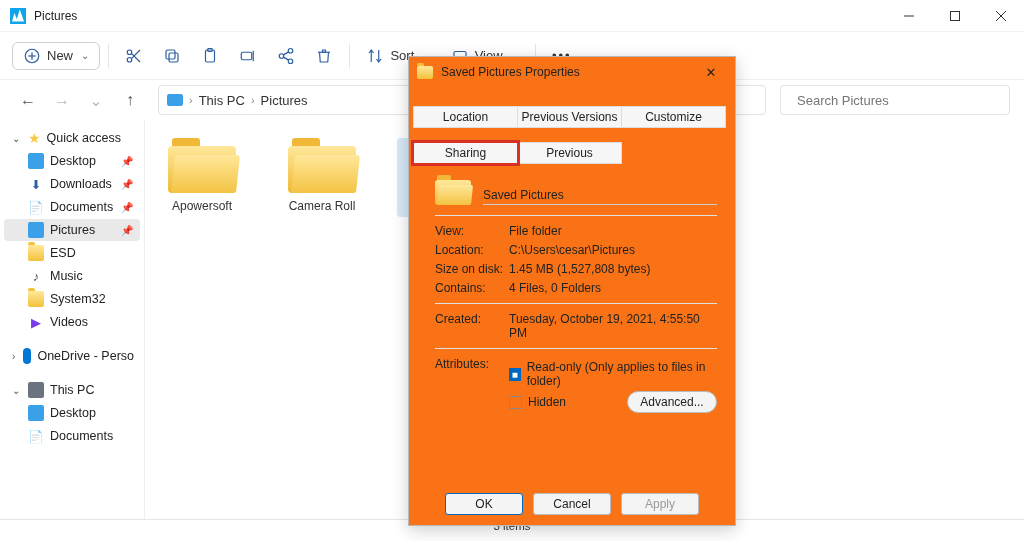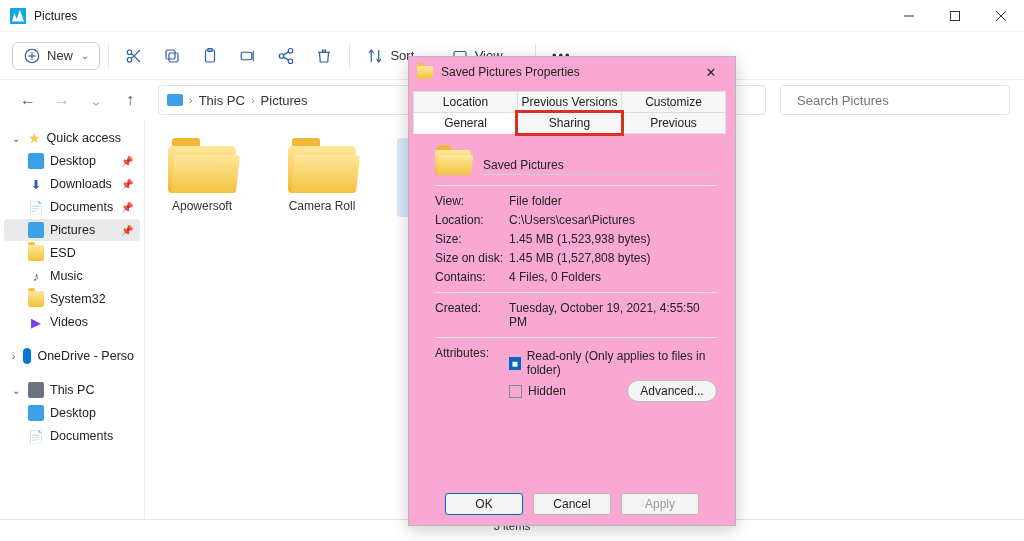--- a/index.html
+++ b/index.html
@@ -59,26 +59,26 @@
   .folder-big .tab{position:absolute;left:4px;top:0;width:28px;height:12px;background:#f0b836;border-radius:3px 3px 0 0;}
   .folder-big .front{position:absolute;left:3px;right:0;bottom:0;height:38px;background:linear-gradient(#ffe79a,#f3c342);border-radius:3px;transform:skewX(-6deg);transform-origin:bottom left;}
   .folder-item.selected {background:#d7e8f8;border-radius:4px;padding-top:2px;padding-bottom:2px;}
 
   .statusbar { height:22px; border-top:1px solid #e5e5e5; display:flex; align-items:center; font-size:11.5px; color:#333; padding:0 10px; gap:12px;flex-direction:column;}
   .statusbar .right{margin-left:auto;display:flex;gap:4px;}
   .view-toggle{width:18px;height:16px;border:1px solid #3a7bc8;display:flex;align-items:center;justify-content:center;}
   .view-toggle.on{background:#cfe4fb;}
 
   
-  .dialog { position:absolute; left:408px; top:56px; width:328px; height:470px; background:#f9a8d4; border:1px solid #b8b8b8; box-shadow:0 4px 16px rgba(0,0,0,.2); font-size:12px; color:#222; z-index:10; }
+  .dialog { position:absolute; left:408px; top:56px; width:328px; height:470px; background:#f97316; border:1px solid #b8b8b8; box-shadow:0 4px 16px rgba(0,0,0,.2); font-size:12px; color:#222; z-index:10; }
   .dlg-title{height:30px;display:flex;align-items:center;padding:0 8px;}
   .dlg-title .folder-ico{margin-right:8px;}
   .dlg-close{margin-left:auto;width:32px;height:24px;display:flex;align-items:center;justify-content:center;font-size:13px;}
   .tabs{display:flex;flex-wrap:wrap;padding:4px 4px 0 4px;}
-  .tab-b{width:105px;height:22px;display:flex;align-items:center;justify-content:center;font-size:12px;border:1px solid #ddd;background:#f6f6f6;margin-right:-1px;margin-bottom:-1px;}
+  .tab-b{width:105px;height:22px;display:flex;align-items:center;justify-content:center;font-size:12px;border:1px solid #ddd;background:#f6f6f6;margin-right:-1px;margin-bottom:-1px;margin-top:15px;}
   .tab-b.active{background:#fff;border-bottom-color:#fff;}
   .tab-b.highlighted{outline:3px solid #d93025;outline-offset:-1px;position:relative;z-index:2;}
   .dlg-body{padding:12px 18px 8px 26px;}
   .dlg-row{display:flex;margin:5px 0;}
   .dlg-row .lbl{width:74px;color:#222;}
   .dlg-row .val{flex:1;}
   .dlg-sep{border-top:1px solid #e0e0e0;margin:8px 0;}
   .chkrow{display:flex;align-items:center;gap:6px;margin:3px 0;}
   .chk{width:13px;height:13px;border:1px solid #888;display:inline-flex;align-items:center;justify-content:center;font-size:10px;color:#fff;}
   .chk.on{background:#0067c0;border-color:#0067c0;}
@@ -361,45 +361,40 @@
 <div class="dialog">
   <div class="dlg-title">
     <span class="folder-ico"></span>
     <span>Saved Pictures Properties</span>
     <span class="dlg-close">✕</span>
   </div>
   <div class="tabs">
     <div class="tab-b">Location</div>
     <div class="tab-b">Previous Versions</div>
     <div class="tab-b">Customize</div>
-    <div class="tab-b active">General</div>
     <div class="tab-b highlighted">Sharing</div>
     <div class="tab-b">Previous</div>
   </div>
   <div class="dlg-body">
     <div class="namebox">
       <div class="folder-big-sm">
           <div class="tab"></div>
           <div class="back"></div>
           <div class="front"></div>
         </div>
       <div class="val">Saved Pictures</div>
     </div>
     <div class="dlg-sep"></div>
     <div class="dlg-row">
         <div class="lbl">View:</div>
         <div class="val">File folder</div>
       </div>
     <div class="dlg-row">
         <div class="lbl">Location:</div>
         <div class="val">C:\Users\cesar\Pictures</div>
-      </div>
-    <div class="dlg-row">
-        <div class="lbl">Size:</div>
-        <div class="val">1.45 MB (1,523,938 bytes)</div>
       </div>
     <div class="dlg-row">
         <div class="lbl">Size on disk:</div>
         <div class="val">1.45 MB (1,527,808 bytes)</div>
       </div>
     <div class="dlg-row">
         <div class="lbl">Contains:</div>
         <div class="val">4 Files, 0 Folders</div>
       </div>
     <div class="dlg-sep"></div>

